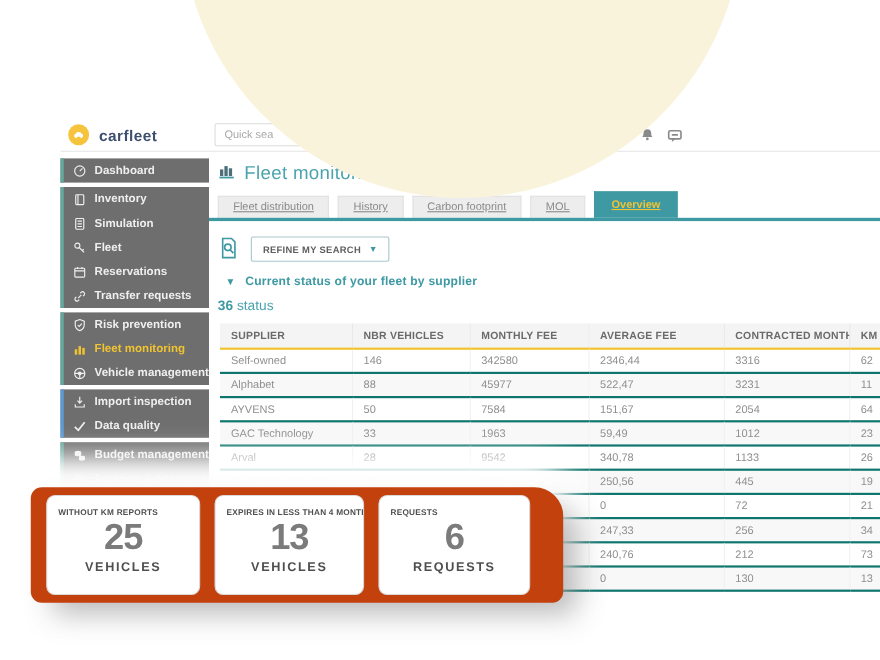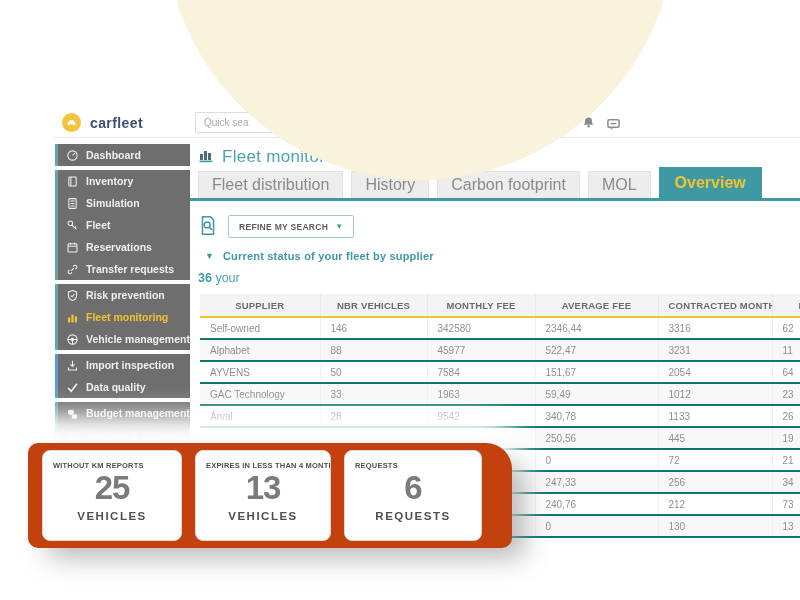--- a/index.html
+++ b/index.html
@@ -33,21 +33,21 @@
   .sb-icon { width:14px; display:flex; align-items:center; justify-content:center; }
   .sb-label { font-size:10.5px; white-space:nowrap; }
 
   
   .content { position:absolute; left:190px; top:138px; width:610px; bottom:0; background:#fff; z-index:1; }
   .page-title { position:absolute; top:9px; left:8px; display:flex; align-items:center; gap:7px; }
   .page-title-text { color:#4ba3ad; font-size:17px; letter-spacing:.3px; }
   .tabs { position:absolute; top:37px; left:8px; right:0; height:23px; display:flex;
           align-items:flex-end; gap:8px; }
   .tab { background:#ededed; border:1px solid #e2e2e2; border-bottom:none; color:#8a8a8a;
-         font-size:16px; padding:4px 13px; cursor:pointer; white-space:nowrap; }
+         font-size:10px; padding:4px 13px; cursor:pointer; white-space:nowrap;text-decoration:underline; }
   .tab.active { background:#3e99a3; border-color:#3e99a3; color:#f2c330; font-weight:700;
                 padding:6px 15px; }
   .tab-underline { position:absolute; top:60px; left:0; right:0; height:3px; background:#3e99a3; }
 
   .refine-row { position:absolute; top:77px; left:8px; display:flex; align-items:flex-start; gap:10px; }
   .refine-btn { background:#fff; border:1px solid #a9c6ca; border-radius:2px; height:23px;
                 padding:0 10px; font-size:8.5px; font-weight:700; letter-spacing:.3px; color:#5e5e5e;
                 display:flex; align-items:center; gap:7px; cursor:pointer;
                 font-family:"Liberation Sans", sans-serif; }
   .refine-caret { color:#3e99a3; font-size:8px; }
@@ -56,21 +56,21 @@
                  cursor:pointer; }
   .section-caret { color:#3e99a3; font-size:9px; }
   .section-title { color:#3e99a3; font-size:11px; font-weight:700; letter-spacing:.2px; }
 
   .lines-row { position:absolute; top:133px; left:8px; font-size:12.5px; color:#4aa2ac; }
   .lines-row b { color:#3e99a3; }
 
   table.grid { position:absolute; top:156px; left:10px; width:640px; border-collapse:collapse;
                table-layout:fixed; }
   .grid th { height:23px; background:#f4f4f4; color:#6a6a6a; font-size:9.5px; letter-spacing:.2px;
-             text-align:center; padding:0 10px; font-weight:700; border-bottom:2px solid #f2c330;
+             text-align:left; padding:0 10px; font-weight:700; border-bottom:2px solid #f2c330;
              border-right:1px solid #e8e8e8; white-space:nowrap; overflow:hidden; cursor:pointer; }
   .grid td { height:22px; font-size:10px; color:#8f8f8f; padding:0 10px; border-bottom:2px solid #0f766e;
              border-right:1px solid #f0f0f0; white-space:nowrap; overflow:hidden; }
   .grid tr.data-row { cursor:pointer; }
   .grid tr.data-row:nth-child(even) td { background:#f8f8f8; }
   .grid td.dim { opacity:.5; }
 
   
   .pale-circle { position:absolute; left:165px; top:-330px; width:510px; height:510px;
                  border-radius:50%; background:#f9f3dc; z-index:5; }
@@ -299,21 +299,21 @@
       </button>
     </div>
 
     <div class="section-row">
       <span class="section-caret">▼</span>
       <span class="section-title">Current status of your fleet by supplier</span>
     </div>
 
     <div class="lines-row">
       <b>36</b>
-      <span>your</span>
+      <span>status</span>
     </div>
 
     <table class="grid">
       <colgroup>
         <col style="width:120px">
           <col style="width:107px">
           <col style="width:108px">
         <col style="width:123px">
           <col style="width:114px">
           <col style="width:68px">

